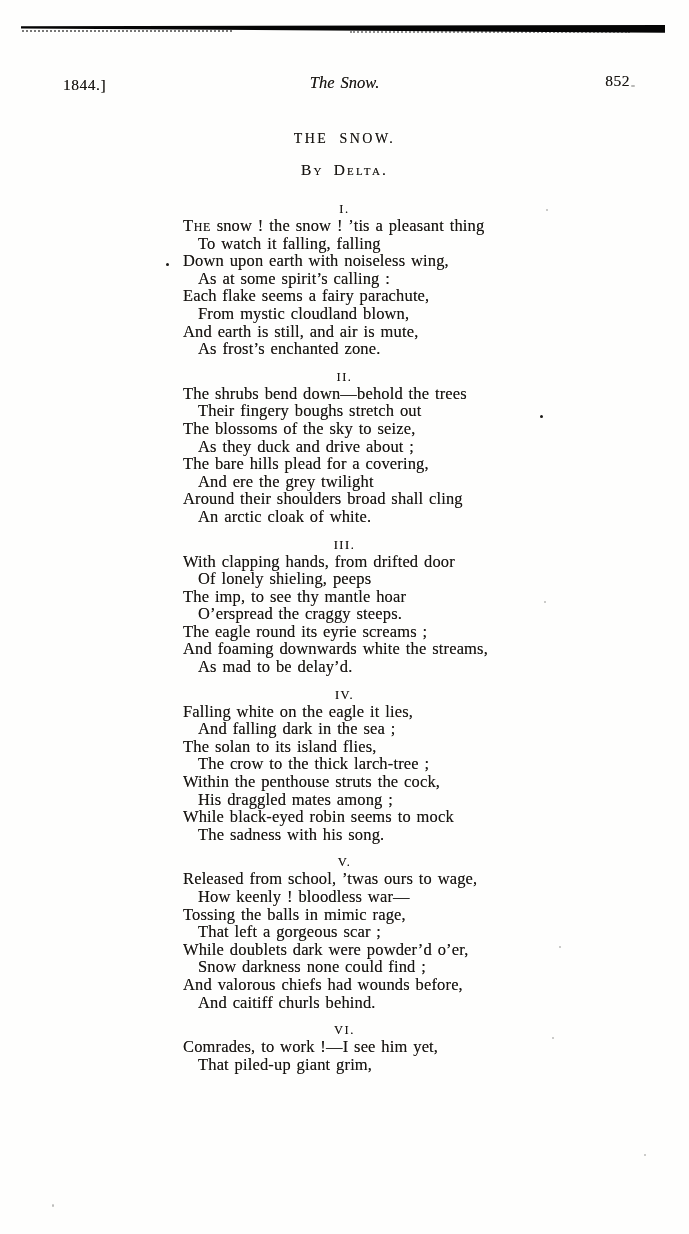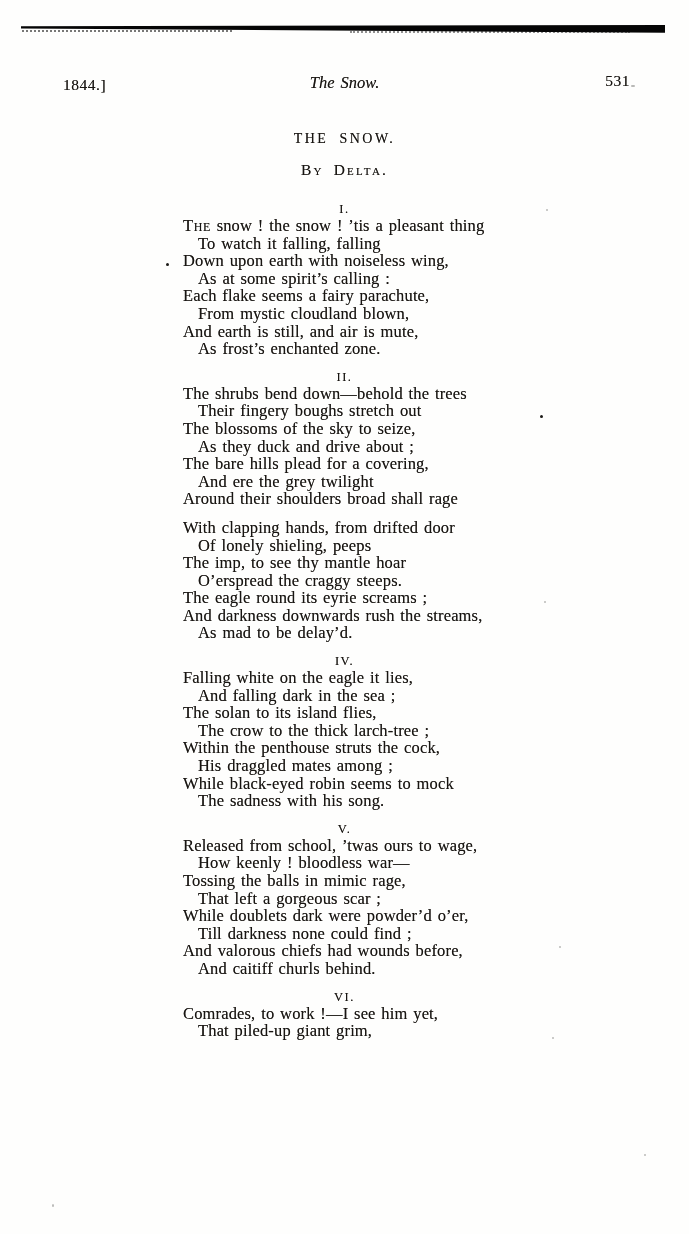--- a/index.html
+++ b/index.html
@@ -65,21 +65,21 @@
 
 <div class="page">
 
   <div class="top-streak"></div>
   <div class="streak-frag"></div>
   <div class="streak-frag2"></div>
 
   <div class="runhead">
     <span class="rh-left">1844.]</span>
     <span class="rh-center">The Snow.</span>
-    <span class="rh-right">531</span>
+    <span class="rh-right">852</span>
   </div>
 
   <div class="title">THE SNOW.</div>
   <div class="byline">By Delta.</div>
 
   <div class="poem">
       <div class="stanza">
         <div class="numeral">I.</div>
         <div class="line"><span class="sc">The</span> snow ! the snow ! ’tis a pleasant thing</div>
         <div class="line indent">To watch it falling, falling</div>
@@ -91,50 +91,52 @@
         <div class="line indent">As frost’s enchanted zone.</div>
       </div>
       <div class="stanza">
         <div class="numeral">II.</div>
         <div class="line">The shrubs bend down—behold the trees</div>
         <div class="line indent">Their fingery boughs stretch out</div>
         <div class="line">The blossoms of the sky to seize,</div>
         <div class="line indent">As they duck and drive about ;</div>
         <div class="line">The bare hills plead for a covering,</div>
         <div class="line indent">And ere the grey twilight</div>
-        <div class="line">Around their shoulders broad shall rage</div>
+        <div class="line">Around their shoulders broad shall cling</div>
+        <div class="line indent">An arctic cloak of white.</div>
       </div>
       <div class="stanza">
+        <div class="numeral">III.</div>
         <div class="line">With clapping hands, from drifted door</div>
         <div class="line indent">Of lonely shieling, peeps</div>
         <div class="line">The imp, to see thy mantle hoar</div>
         <div class="line indent">O’erspread the craggy steeps.</div>
         <div class="line">The eagle round its eyrie screams ;</div>
-        <div class="line">And darkness downwards rush the streams,</div>
+        <div class="line">And foaming downwards white the streams,</div>
         <div class="line indent">As mad to be delay’d.</div>
       </div>
       <div class="stanza">
         <div class="numeral">IV.</div>
         <div class="line">Falling white on the eagle it lies,</div>
         <div class="line indent">And falling dark in the sea ;</div>
         <div class="line">The solan to its island flies,</div>
         <div class="line indent">The crow to the thick larch-tree ;</div>
         <div class="line">Within the penthouse struts the cock,</div>
         <div class="line indent">His draggled mates among ;</div>
         <div class="line">While black-eyed robin seems to mock</div>
         <div class="line indent">The sadness with his song.</div>
       </div>
       <div class="stanza">
         <div class="numeral">V.</div>
         <div class="line">Released from school, ’twas ours to wage,</div>
         <div class="line indent">How keenly ! bloodless war—</div>
         <div class="line">Tossing the balls in mimic rage,</div>
         <div class="line indent">That left a gorgeous scar ;</div>
         <div class="line">While doublets dark were powder’d o’er,</div>
-        <div class="line indent">Till darkness none could find ;</div>
+        <div class="line indent">Snow darkness none could find ;</div>
         <div class="line">And valorous chiefs had wounds before,</div>
         <div class="line indent">And caitiff churls behind.</div>
       </div>
       <div class="stanza">
         <div class="numeral">VI.</div>
         <div class="line">Comrades, to work !—I see him yet,</div>
         <div class="line indent">That piled-up giant grim,</div>
       </div>
     </div>
 

